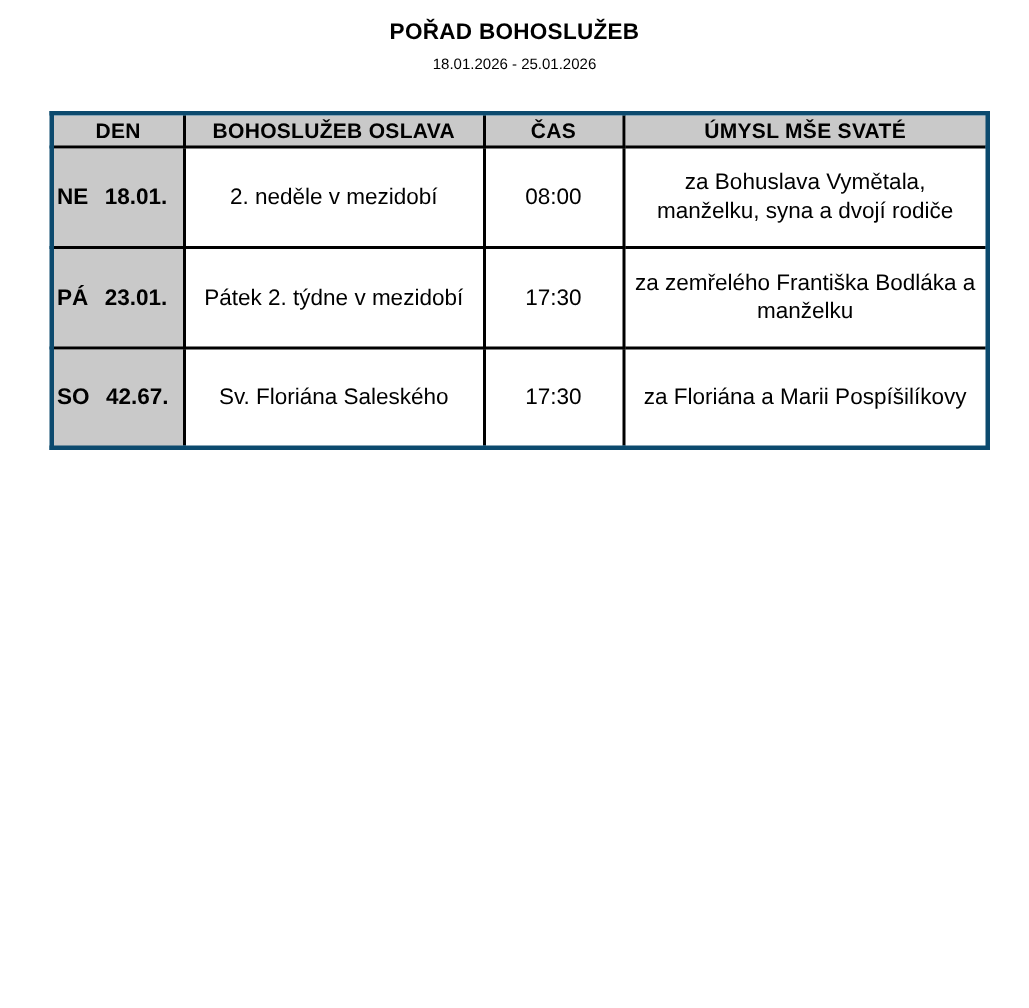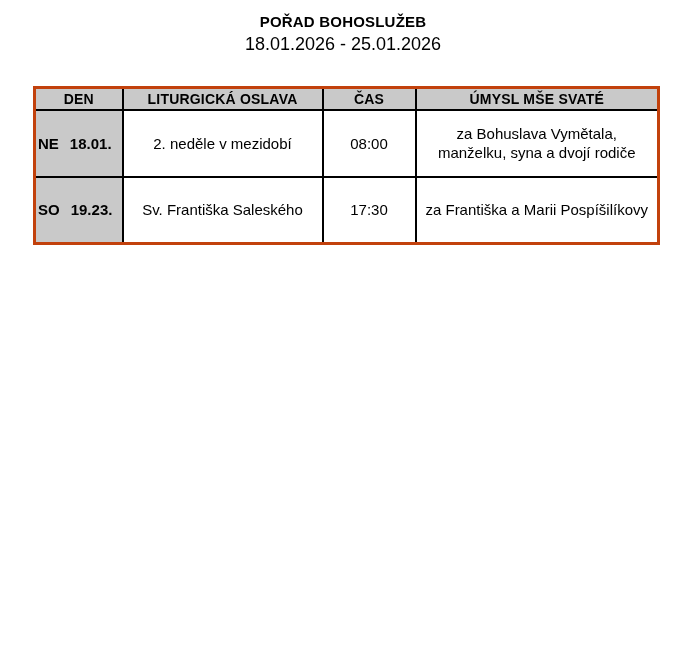--- a/index.html
+++ b/index.html
@@ -9,27 +9,27 @@
     background: #ffffff;
     font-family: "Liberation Sans", sans-serif;
     color: #000000;
   }
   .page { width: 686px; height: 672px; overflow: hidden; border-radius: 29px; }
   .titles { text-align: center; padding-top: 11px; }
   .title-line1, .title-line2 {
     font-size: 15px; font-weight: bold; line-height: 21px;
     letter-spacing: 0.2px;
   }
-  .title-line3 { font-size: 18px; font-weight: normal; line-height: 20px; margin-top: 2px; }
+  .title-line3 { font-size: 10px; font-weight: normal; line-height: 20px; margin-top: 2px; }
   table.schedule {
     border-collapse: collapse;
     table-layout: fixed;
-    margin: 32px 0 0 33px;
+    margin: 20px 0 0 33px;
     width: 624px;
-    border: 3px solid #c2410c;
+    border: 3px solid #0c4a6e;
   }
   .schedule th, .schedule td {
     border: 2px solid #000000;
     padding: 2px 6px;
     font-size: 15px;
     overflow: hidden;
   }
   .schedule th {
     background: #c9c9c9;
     font-weight: bold;
@@ -74,34 +74,40 @@
   <table class="schedule">
     <colgroup>
       <col class="c-day">
         <col class="c-cel">
         <col class="c-time">
         <col class="c-int">
     </colgroup>
     <thead>
       <tr>
         <th>DEN</th>
-        <th>LITURGICKÁ OSLAVA</th>
+        <th>BOHOSLUŽEB OSLAVA</th>
         <th>ČAS</th>
         <th>ÚMYSL MŠE SVATÉ</th>
       </tr>
     </thead>
     <tbody>
       <tr>
         <td class="day-cell"><span>NE</span><span class="day-date">18.01.</span></td>
         <td class="celebration-cell">2. neděle v mezidobí</td>
         <td class="time-cell">08:00</td>
         <td class="intention-cell">za Bohuslava Vymětala, manželku, syna a dvojí rodiče</td>
       </tr>
       <tr>
-        <td class="day-cell"><span>SO</span><span class="day-date">19.23.</span></td>
-        <td class="celebration-cell">Sv. Františka Saleského</td>
+        <td class="day-cell"><span>PÁ</span><span class="day-date">23.01.</span></td>
+        <td class="celebration-cell">Pátek 2. týdne v mezidobí</td>
         <td class="time-cell">17:30</td>
-        <td class="intention-cell">za Františka a Marii Pospíšilíkovy</td>
+        <td class="intention-cell">za zemřelého Františka Bodláka a manželku</td>
+      </tr>
+      <tr>
+        <td class="day-cell"><span>SO</span><span class="day-date">42.67.</span></td>
+        <td class="celebration-cell">Sv. Floriána Saleského</td>
+        <td class="time-cell">17:30</td>
+        <td class="intention-cell">za Floriána a Marii Pospíšilíkovy</td>
       </tr>
     </tbody>
   </table>
 
 </div>
 
 </body></html>

